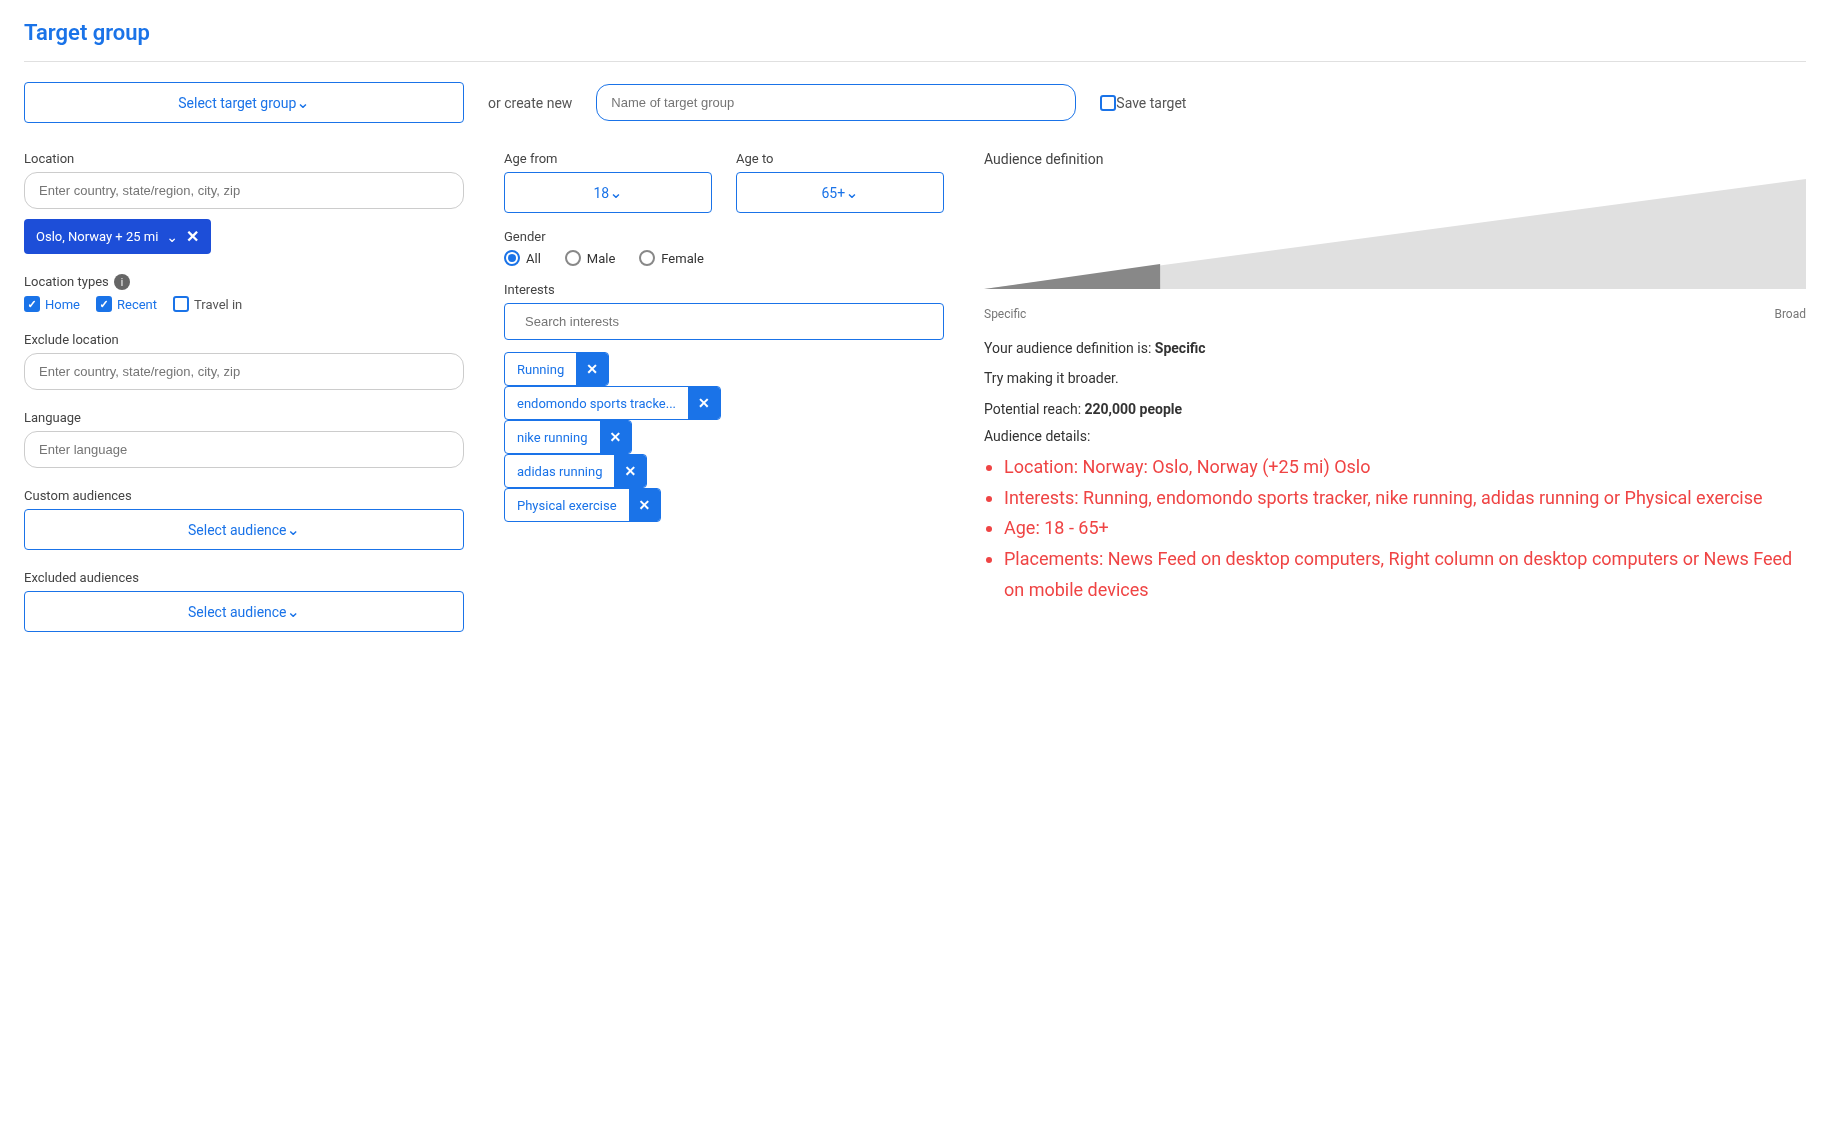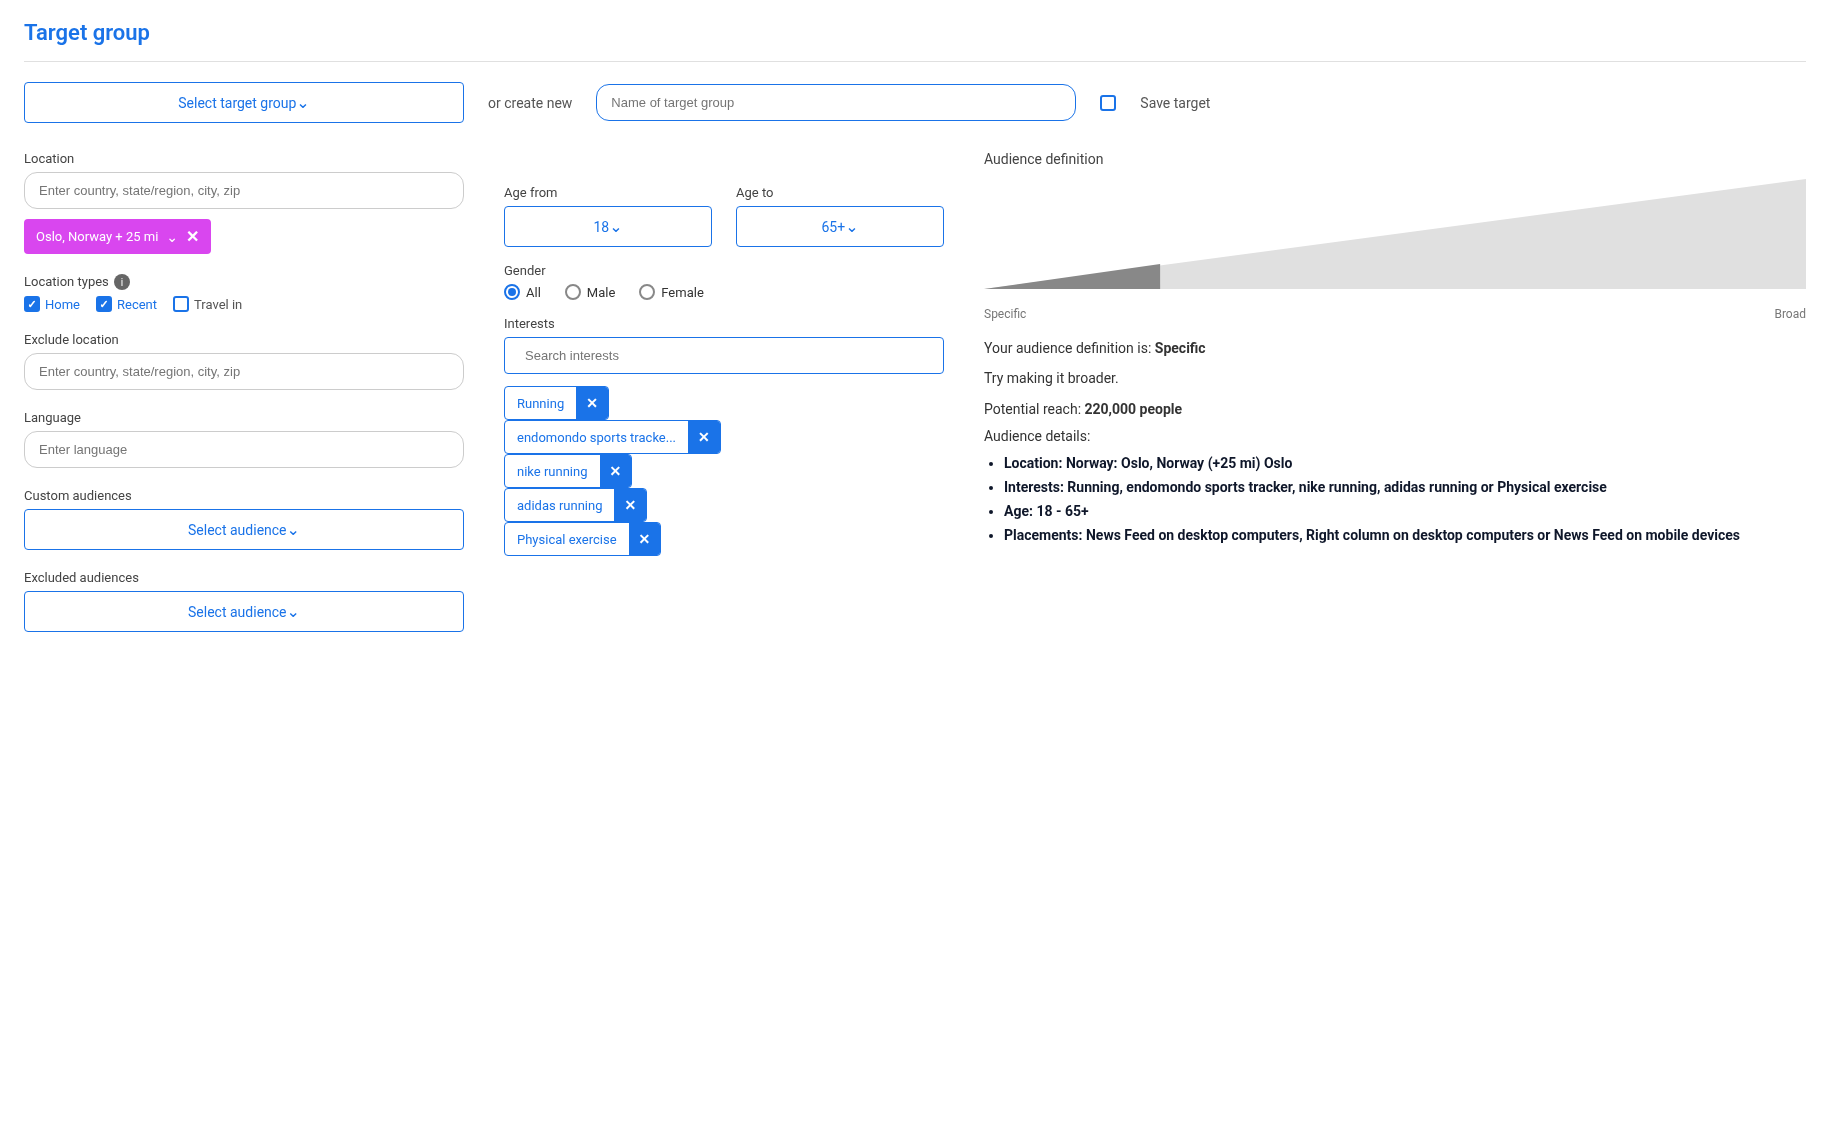--- a/index.html
+++ b/index.html
@@ -12,39 +12,39 @@
     .top-divider { border: none; border-top: 1px solid #e0e0e0; margin-bottom: 20px; }
     
     .top-row { display: flex; align-items: center; gap: 24px; margin-bottom: 28px; }
     
     .select-group-wrap { flex: 0 0 440px; }
     
     .or-create { color: #555; font-size: 14px; white-space: nowrap; }
     
     .name-input-wrap { flex: 1; max-width: 480px; }
     
-    .save-target-wrap { display: flex; align-items: center; gap: 24px; white-space: nowrap; color: #555; }
+    .save-target-wrap { display: flex; align-items: center; gap: 0; white-space: nowrap; color: #555; }
     
     .main-grid { display: flex; gap: 40px; }
     
     .col-left { flex: 0 0 440px; display: flex; flex-direction: column; gap: 20px; }
-    .col-middle { flex: 0 0 440px; display: flex; flex-direction: column; gap: 16px; margin-top: 34px; }
+    .col-middle { flex: 0 0 440px; display: flex; flex-direction: column; gap: 16px; }
     .col-right { flex: 1; }
     
     
     .form-label { font-size: 13px; color: #444; margin-bottom: 6px; display: flex; align-items: flex-start; gap: 5px; }
     .form-label .info-icon { display: inline-flex; align-items: center; justify-content: center; width: 16px; height: 16px; border-radius: 50%; background: #666; color: #fff; font-size: 10px; cursor: pointer; }
     
     .select-box { display: flex; align-items: center; justify-content: center; border: 1px solid #1a73e8; border-radius: 4px; padding: 10px 14px; cursor: pointer; background: #fff; }
     .select-box-text { color: #1a73e8; font-size: 14px; }
     .select-box-chevron { color: #1a73e8; font-size: 16px; }
     
     .text-input { width: 100%; border: 1px solid #ccc; border-radius: 13px; padding: 10px 14px; font-size: 13px; color: #999; outline: none; }
     
-    .location-tag { display: flex; align-items: center; background: #d946ef; color: #fff; border-radius: 4px; padding: 8px 12px; font-size: 13px; gap: 8px; width: fit-content; }
+    .location-tag { display: flex; align-items: center; background: #1d4ed8; color: #fff; border-radius: 4px; padding: 8px 12px; font-size: 13px; gap: 8px; width: fit-content; }
     .location-tag .tag-chevron { font-size: 14px; cursor: pointer; }
     .location-tag .tag-close { font-size: 16px; cursor: pointer; font-weight: bold; }
     
     .location-types { display: flex; align-items: center; gap: 16px; flex-wrap: wrap; }
     .checkbox-item { display: flex; align-items: center; gap: 5px; cursor: pointer; }
     .custom-checkbox { width: 16px; height: 16px; border: 2px solid #1a73e8; border-radius: 3px; display: flex; align-items: center; justify-content: center; background: #1a73e8; }
     .custom-checkbox.unchecked { background: #fff; }
     .custom-checkbox .check { color: #fff; font-size: 11px; font-weight: bold; }
     .checkbox-label { font-size: 13px; color: #1a73e8; }
     .checkbox-label.gray { color: #555; }
@@ -71,21 +71,21 @@
     
     .audience-def-title { font-size: 14px; color: #444; margin-bottom: 12px; }
     
     .chart-area { position: relative; width: 100%; height: 120px; margin-bottom: 8px; }
     .chart-labels { display: flex; justify-content: space-between; font-size: 12px; color: #777; margin-bottom: 16px; }
     
     .audience-text { font-size: 14px; color: #333; line-height: 1.6; margin-bottom: 8px; }
     .audience-text strong { font-weight: 700; }
     
     .audience-details { font-size: 14px; color: #333; margin-bottom: 8px; }
-    .audience-list { list-style: disc; padding-left: 20px; font-size: 14px; color: #0f172a; line-height: 1.7; font-weight: bold; }
+    .audience-list { list-style: disc; padding-left: 20px; font-size: 18px; color: #ef4444; line-height: 1.7; }
     
     
     .chart-svg { width: 100%; height: 110px; }
   </style>
 </head>
 <body>
 
 <div class="page">
 
   <h1 class="page-title">Target group</h1>

